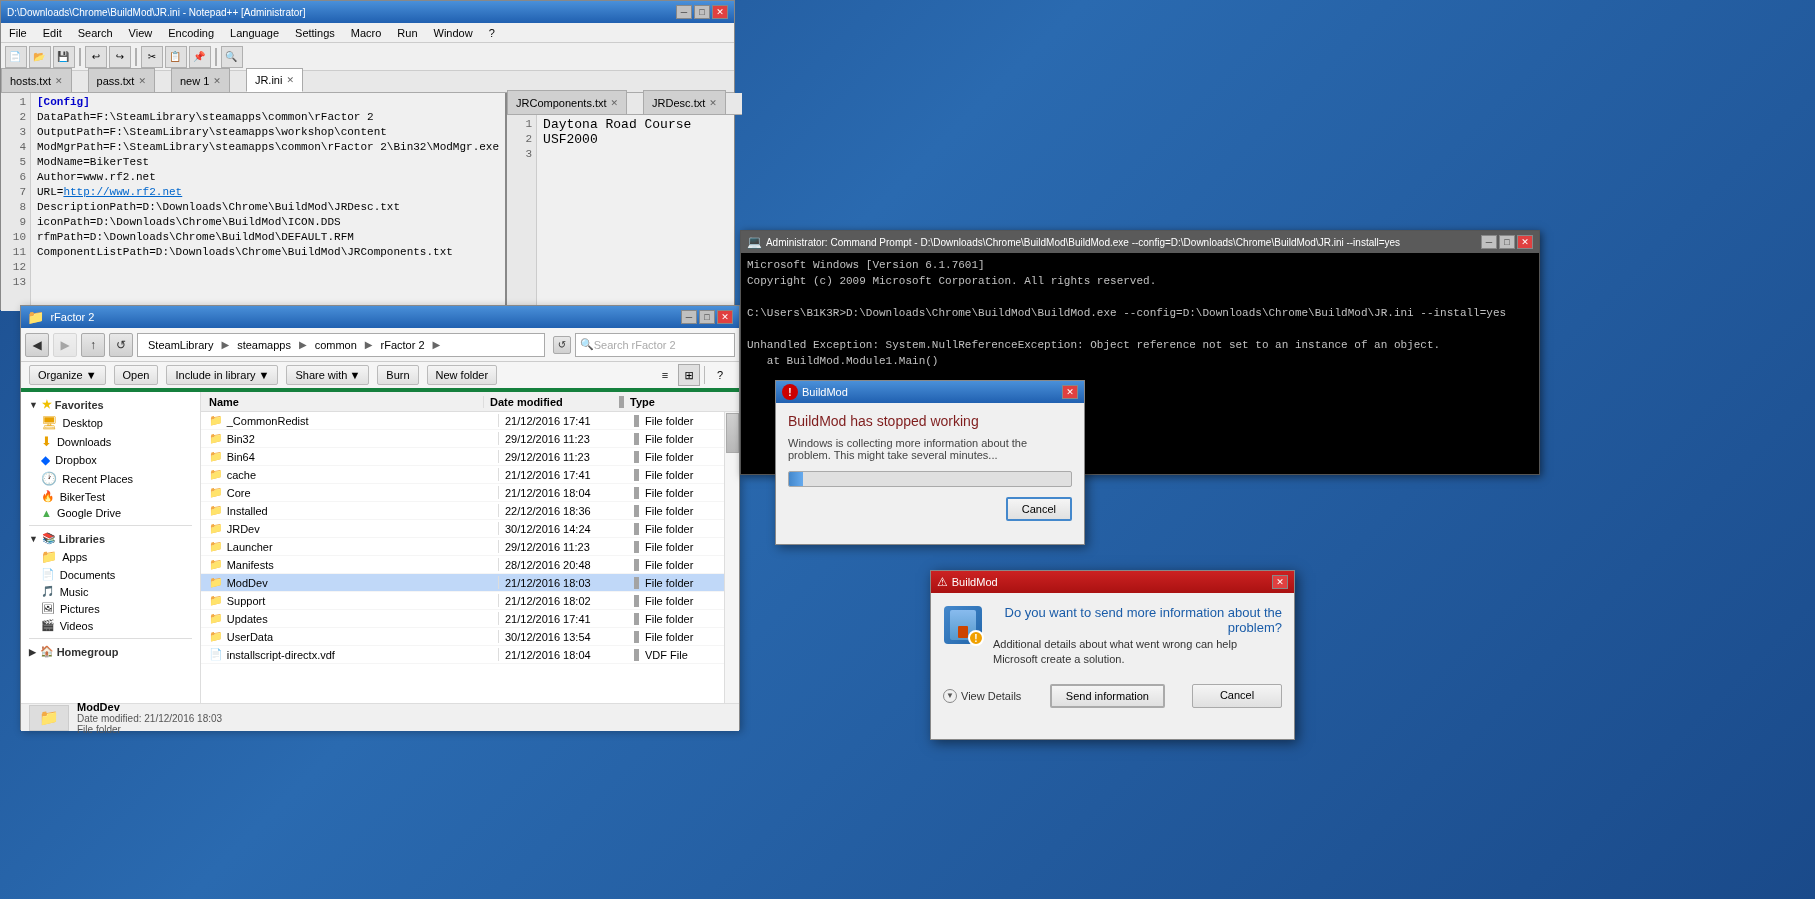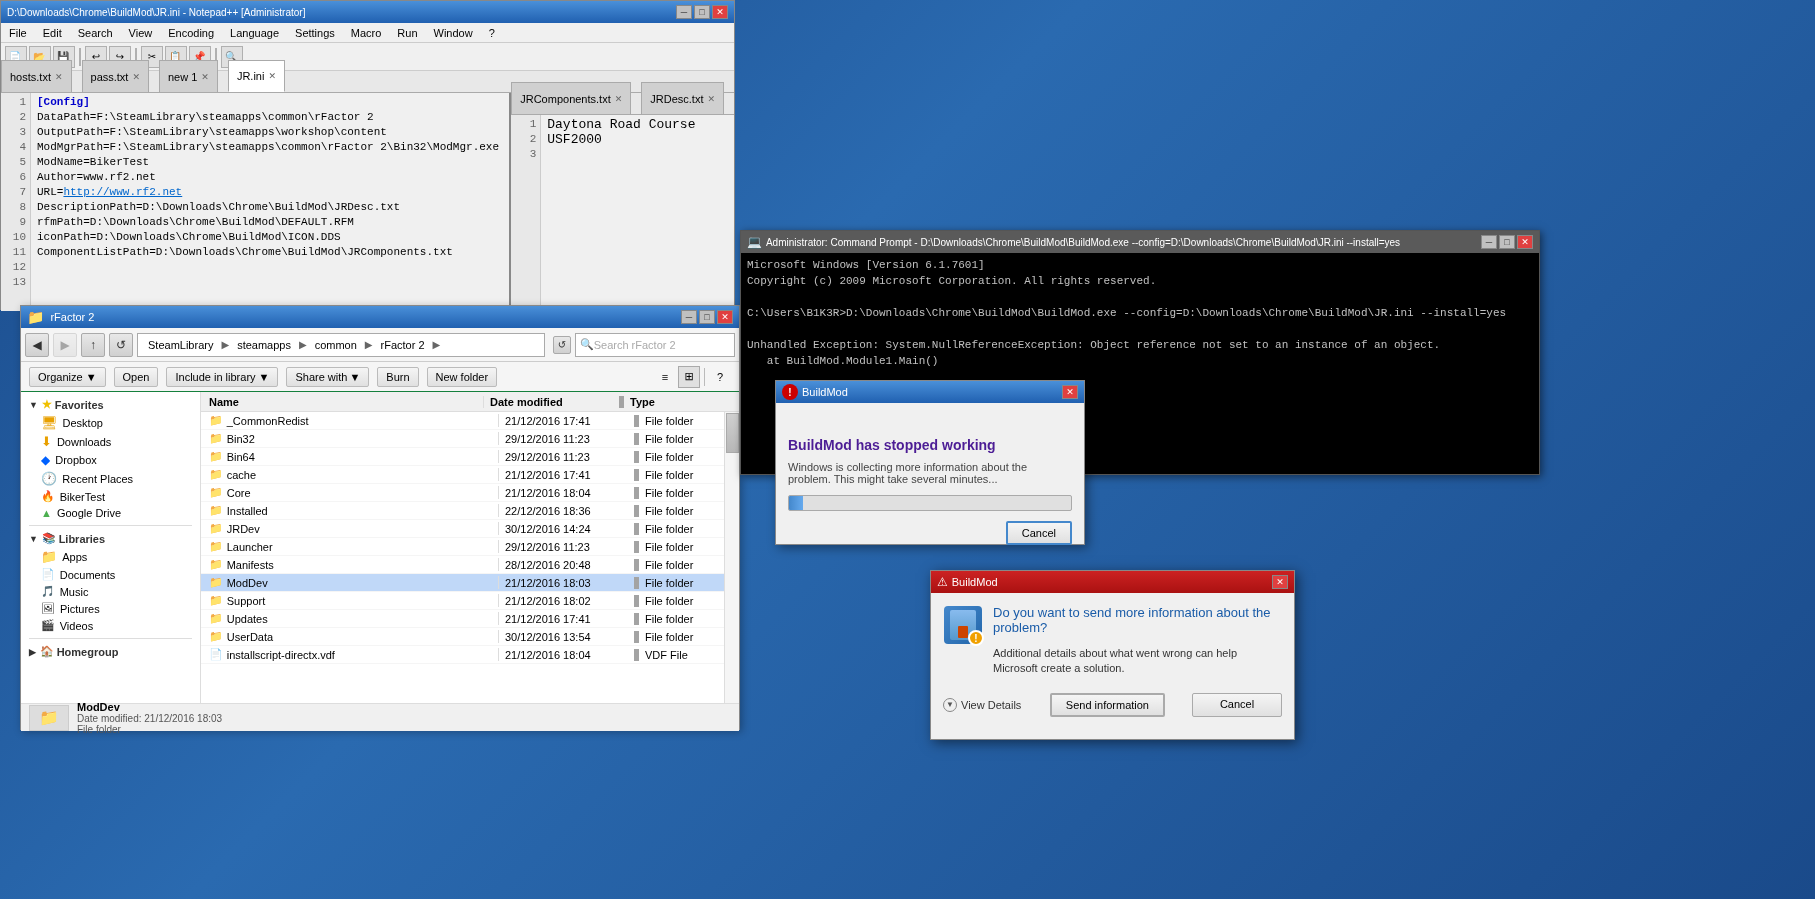--- a/index.html
+++ b/index.html
@@ -110,22 +110,22 @@
     .tab {
       background: #d0d0d0;
       border: 1px solid #aaa;
       border-bottom: none;
       padding: 2px 8px;
       font-size: 11px;
       cursor: pointer;
       display: flex;
       align-items: center;
       gap: 4px;
-      height: 32px;
-      margin-right: 10px;
+      height: 24px;
+      margin-right: 16px;
     }
 
     .tab.active {
       background: white;
       border-bottom: 1px solid white;
     }
 
     .tab .close-tab {
       font-size: 9px;
       color: #666;
@@ -252,21 +252,21 @@
       background: white;
       display: flex;
       align-items: center;
       padding: 0 4px;
       font-size: 11px;
       color: #999;
     }
 
     .explorer-actions {
       background: #f5f5f5;
-      border-bottom: 1px solid #15803d;
+      border-bottom: 4px solid #15803d;
       height: 30px;
       display: flex;
       align-items: center;
       padding: 0 8px;
       gap: 8px;
       font-size: 11px;
     }
 
     .action-btn {
       padding: 3px 8px;
@@ -432,24 +432,23 @@
       font-weight: bold;
       flex-shrink: 0;
     }
 
     .buildmod-content {
       padding: 10px 12px;
     }
 
     .buildmod-title {
       font-size: 14px;
-      color: #4c1d95;
-      font-weight: bold;
+      color: #7f1d1d;
+      font-weight: normal;
       margin-bottom: 8px;
-      margin-top: 24px;
     }
 
     .buildmod-text {
       font-size: 11px;
       color: #444;
       margin-bottom: 10px;
     }
 
     .progress-bar-container {
       height: 16px;
@@ -523,21 +522,22 @@
     }
 
     .sendinfo-text-area {
       flex: 1;
     }
 
     .sendinfo-title {
       font-size: 13px;
       color: #1a5ca8;
       font-weight: normal;
-      margin-bottom: 11px;
+      margin-bottom: 2px;
+      text-align: right;
     }
 
     .sendinfo-desc {
       font-size: 11px;
       color: #333;
       line-height: 1.4;
     }
 
     .sendinfo-actions {
       padding: 4px 12px 8px;
@@ -731,22 +731,22 @@
       </div>
       <div class="code-content">
         <div class="code-line"><span class="section-header">[Config]</span></div>
         <div class="code-line">DataPath=F:\SteamLibrary\steamapps\common\rFactor 2</div>
         <div class="code-line">OutputPath=F:\SteamLibrary\steamapps\workshop\content</div>
         <div class="code-line">ModMgrPath=F:\SteamLibrary\steamapps\common\rFactor 2\Bin32\ModMgr.exe</div>
         <div class="code-line">ModName=BikerTest</div>
         <div class="code-line">Author=www.rf2.net</div>
         <div class="code-line">URL=<span class="url-link">http://www.rf2.net</span></div>
         <div class="code-line">DescriptionPath=D:\Downloads\Chrome\BuildMod\JRDesc.txt</div>
+        <div class="code-line">iconPath=D:\Downloads\Chrome\BuildMod\ICON.DDS</div>
         <div class="code-line">rfmPath=D:\Downloads\Chrome\BuildMod\DEFAULT.RFM</div>
-        <div class="code-line">iconPath=D:\Downloads\Chrome\BuildMod\ICON.DDS</div>
         <div class="code-line">ComponentListPath=D:\Downloads\Chrome\BuildMod\JRComponents.txt</div>
         <div class="code-line">&nbsp;</div>
         <div class="code-line">&nbsp;</div>
       </div>
     </div>
 
     <div style="flex:1; display:flex; flex-direction:column;">
       <div class="right-tabs-bar">
         <div class="tab">
           <span>JRComponents.txt</span>

